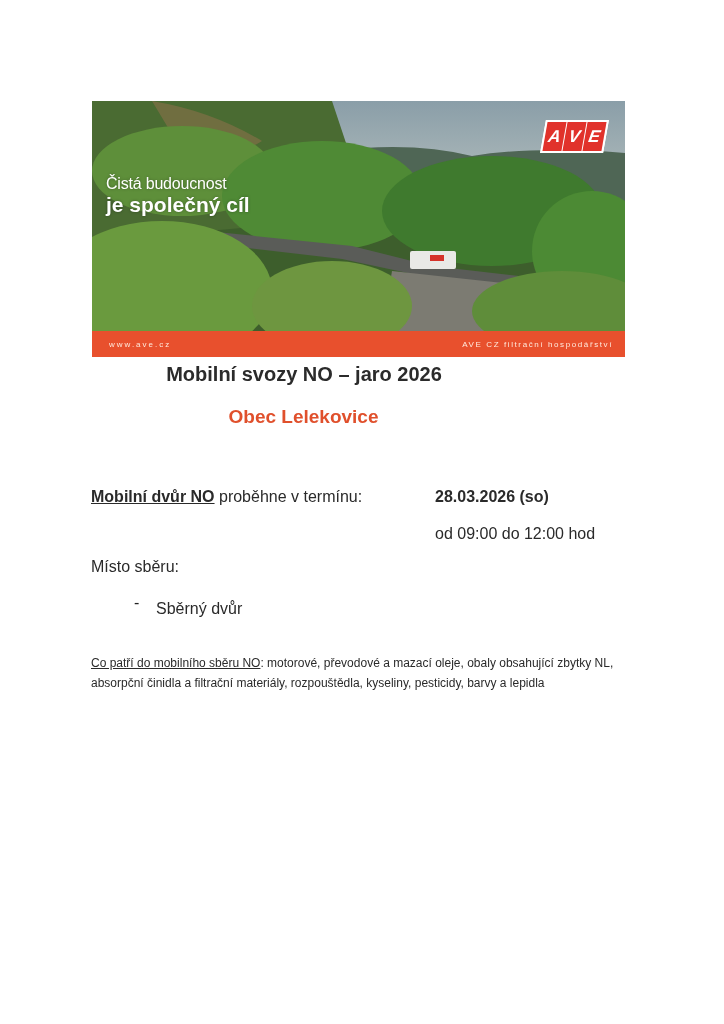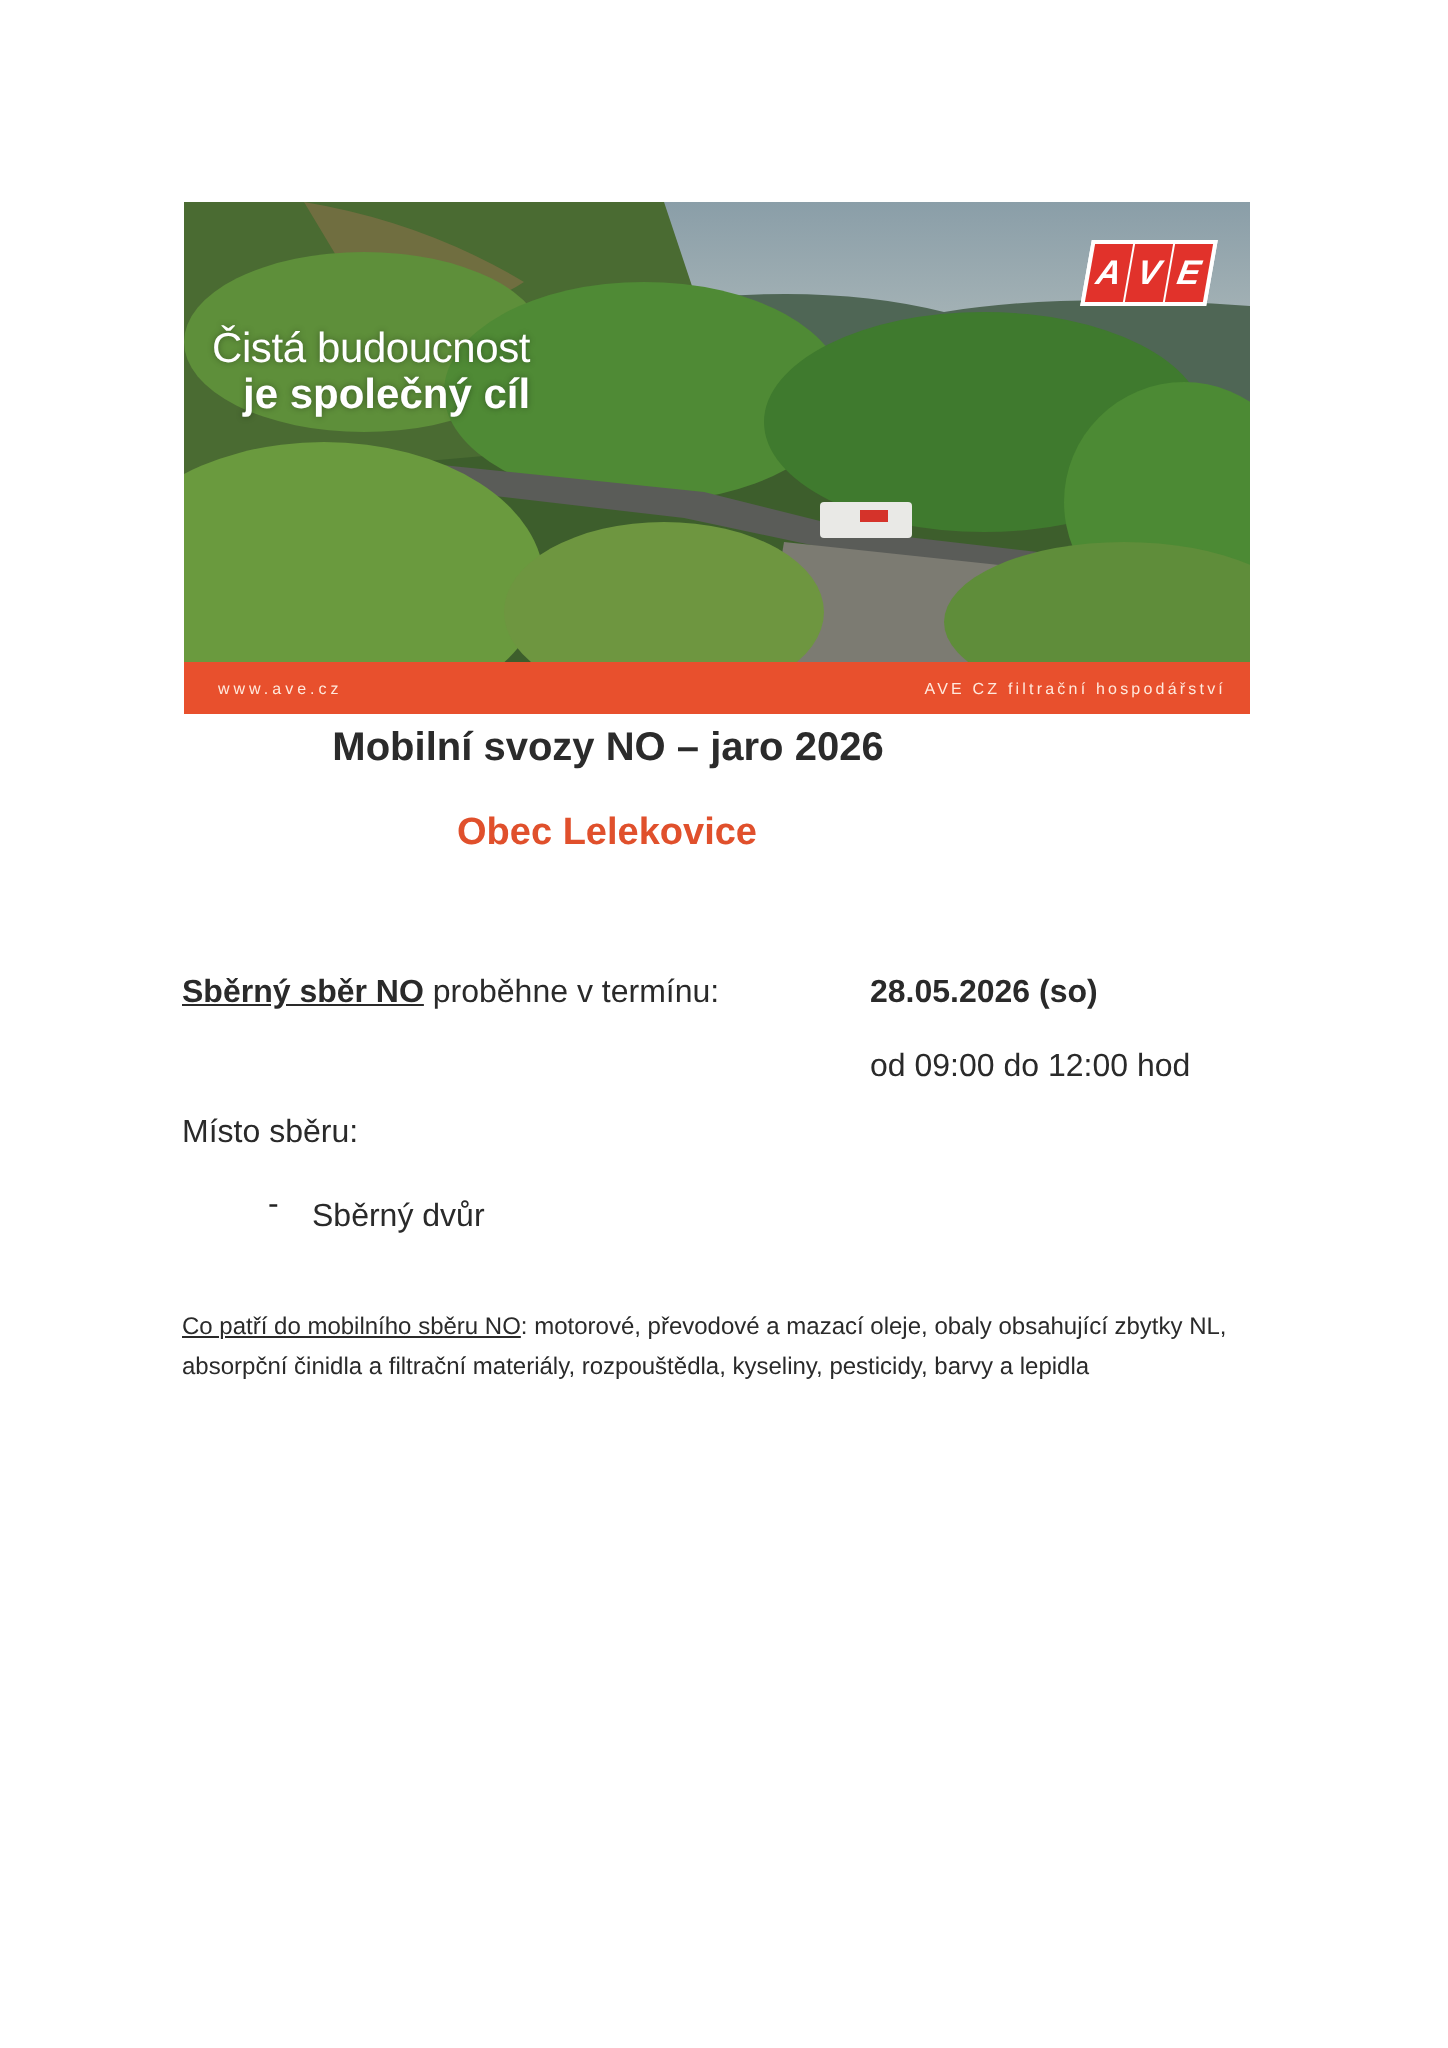--- a/index.html
+++ b/index.html
@@ -9,21 +9,21 @@
     }
     .banner {
       position: absolute; left: 92px; top: 101px; width: 533px; height: 256px; overflow: hidden;
       background: #3a5a2a;
     }
     .photo { position: absolute; left: 0; top: 0; width: 533px; height: 230px; }
     .banner-text {
       position: absolute; left: 14px; top: 62px; color: #fff; line-height: 1.1;
       text-shadow: 0 0 3px rgba(0,0,0,0.35);
     }
-    .banner-line1 { font-size: 21px; font-weight: 300; letter-spacing: -0.2px; display:block; }
+    .banner-line1 { font-size: 16px; font-weight: 300; letter-spacing: -0.2px; display:block;margin-top:12px; }
     .banner-line2 { font-size: 21px; font-weight: bold; display:block;text-align:right; }
     .ave-logo {
       position: absolute; left: 451px; top: 19px; width: 59px; height: 29px;
       display: flex; gap: 1px; transform: skewX(-10deg);
       border: 2px solid #fff; background: #fff;
     }
     .ave-logo span {
       flex: 1; background: #e1322b; color: #fff; font-weight: bold; font-style: italic;
       font-size: 17px; display: flex; align-items: center; justify-content: center;
     }
@@ -90,23 +90,23 @@
   <div class="red-bar">
     <span class="url">www.ave.cz</span>
     <span class="tagline">AVE CZ filtrační hospodářství</span>
   </div>
 </div>
 
 <div class="title">Mobilní svozy NO – jaro 2026</div>
 <div class="subtitle">Obec Lelekovice</div>
 
 <div class="row" style="left:91px; top:488px;">
-  <span class="u b">Sběrný sběr NO</span><span> proběhne v termínu:</span>
+  <span class="u b">Mobilní dvůr NO</span><span> proběhne v termínu:</span>
 </div>
-<div class="row b" style="left:435px; top:488px;">28.05.2026 (so)</div>
+<div class="row b" style="left:435px; top:488px;">28.03.2026 (so)</div>
 <div class="row" style="left:435px; top:525px;">od 09:00 do 12:00 hod</div>
 
 <div class="row" style="left:91px; top:558px;">Místo sběru:</div>
 <span class="list-dash">-</span>
 <div class="row" style="left:156px; top:600px;">Sběrný dvůr</div>
 
 <div class="note">
   <span class="u">Co patří do mobilního sběru NO</span><span>: motorové, převodové a mazací oleje, obaly obsahující zbytky NL, absorpční činidla a filtrační materiály, rozpouštědla, kyseliny, pesticidy, barvy a lepidla</span>
 </div>
 

